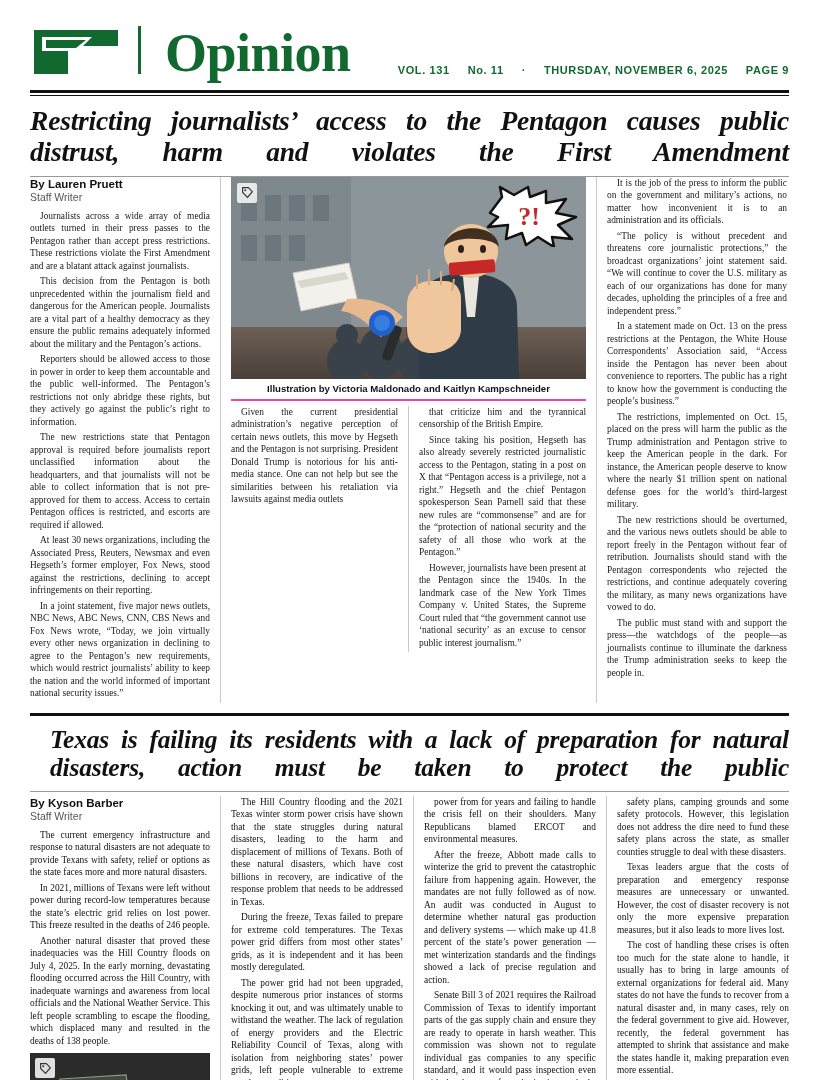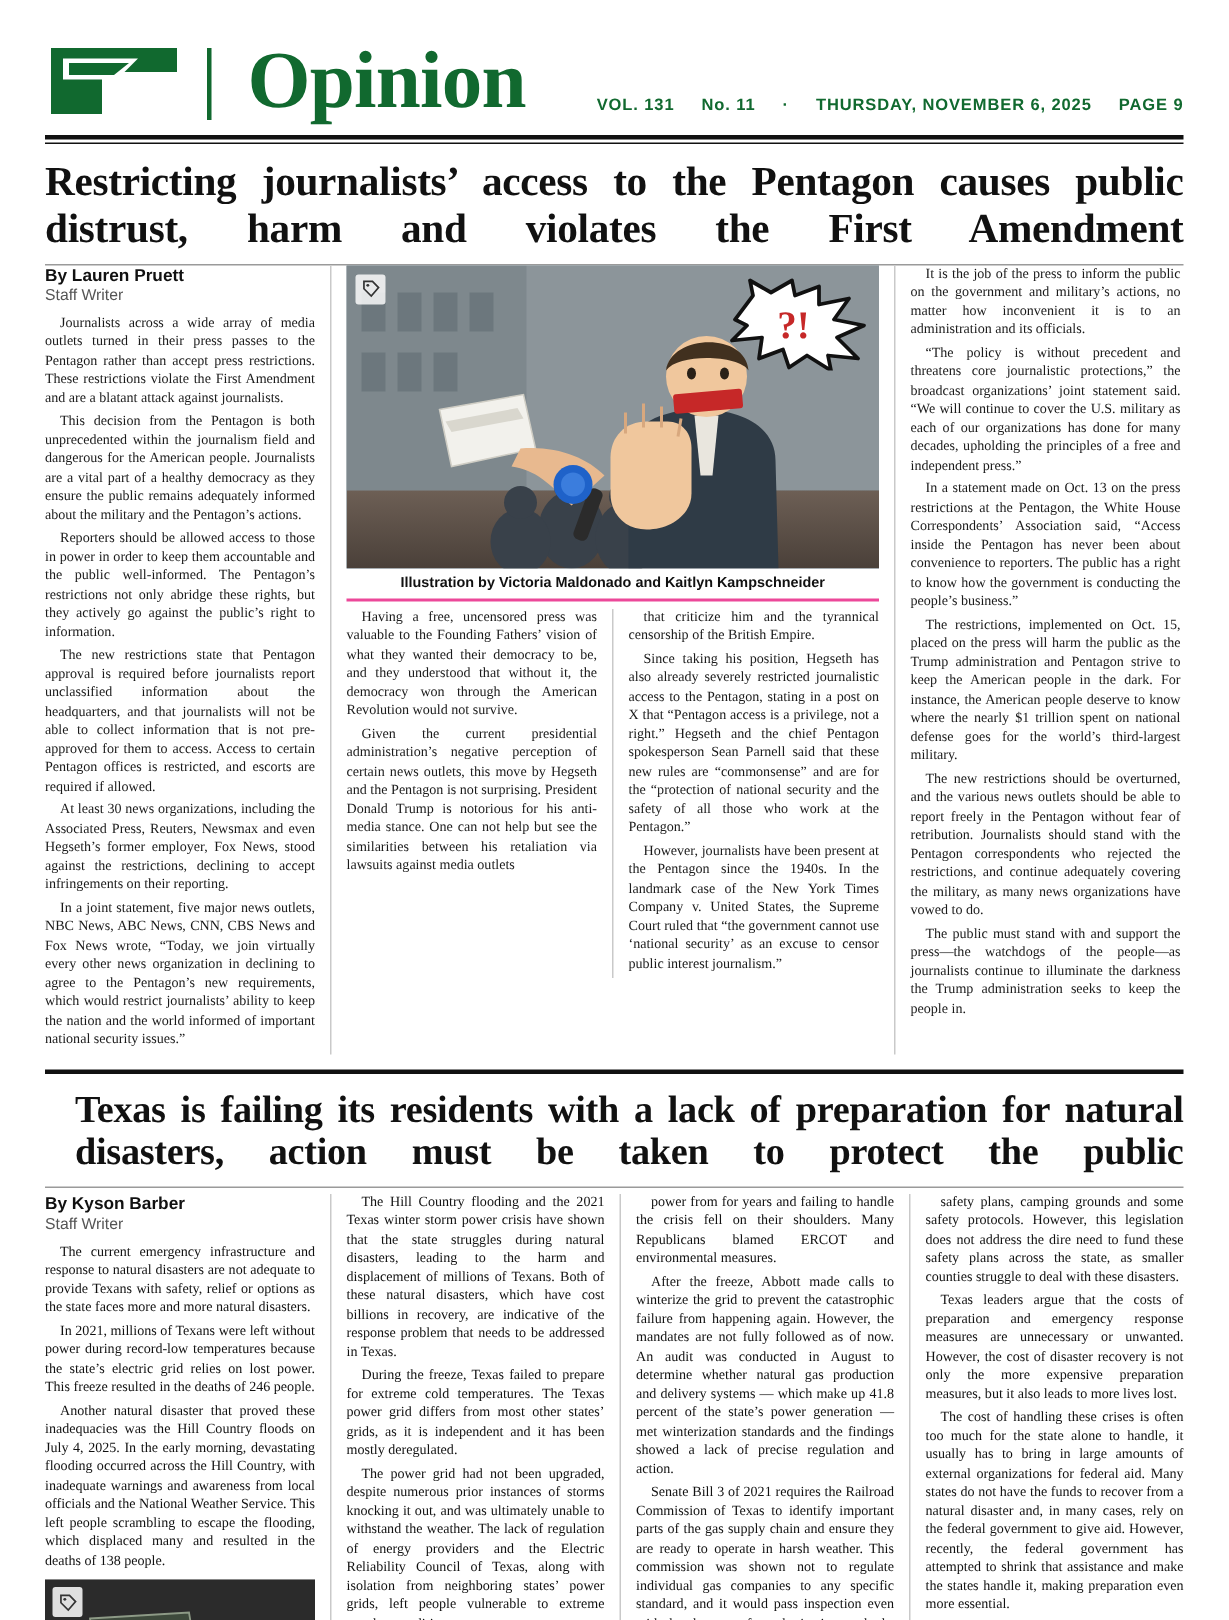--- a/index.html
+++ b/index.html
@@ -18,21 +18,21 @@
     width: 819px;
     height: 1080px;
     box-sizing: border-box;
     padding: 26px 30px 10px 30px;
     position: relative;
   }
 
   
   .masthead {
     display: flex;
-    align-items: flex-end;
+    align-items: flex-start;
     gap: 14px;
     padding-bottom: 6px;
   }
   .logo-mark {
     width: 92px;
     height: 52px;
     position: relative;
     flex: 0 0 auto;
   }
   .logo-mark svg { display: block; }
@@ -80,20 +80,21 @@
   
   .headline {
     font-family: "Liberation Serif", serif;
     font-weight: bold;
     font-size: 27.5px;
     line-height: 1.12;
     text-align: justify;
     text-align-last: justify;
     margin: 10px 0 8px 0;
     letter-spacing: -0.2px;
+    font-style: italic;
   }
   .headline-2 {
     font-size: 25.5px;
     margin-left: 20px;
   }
 
   .byline-block {
     margin-bottom: 5px;
   }
   .byline {
@@ -349,21 +350,20 @@
               <path d="M2 2 L9 2 L14 7 L8 14 L2 8 Z" fill="none" stroke="#333" stroke-width="1.4"></path>
               <circle cx="5.2" cy="5.2" r="1.2" fill="#333"></circle>
             </svg>
           </div>
         </div>
         <div class="caption">Illustration by Victoria Maldonado and Kaitlyn Kampschneider</div>
       </div>
 
       <div class="two-under">
         <div class="col">
-          <p>Having a free, uncensored press was valuable to the Founding Fathers’ vision of what they wanted their democracy to be, and they understood that without it, the democracy won through the American Revolution would not survive.</p>
           <p>Given the current presidential administration’s negative perception of certain news outlets, this move by Hegseth and the Pentagon is not surprising. President Donald Trump is notorious for his anti-media stance. One can not help but see the similarities between his retaliation via lawsuits against media outlets</p>
         </div>
         <div class="colsep"></div>
         <div class="col">
           <p>that criticize him and the tyrannical censorship of the British Empire.</p>
           <p>Since taking his position, Hegseth has also already severely restricted journalistic access to the Pentagon, stating in a post on X that “Pentagon access is a privilege, not a right.” Hegseth and the chief Pentagon spokesperson Sean Parnell said that these new rules are “commonsense” and are for the “protection of national security and the safety of all those who work at the Pentagon.”</p>
           <p>However, journalists have been present at the Pentagon since the 1940s. In the landmark case of the New York Times Company v. United States, the Supreme Court ruled that “the government cannot use ‘national security’ as an excuse to censor public interest journalism.”</p>
         </div>
       </div>
     </div>

